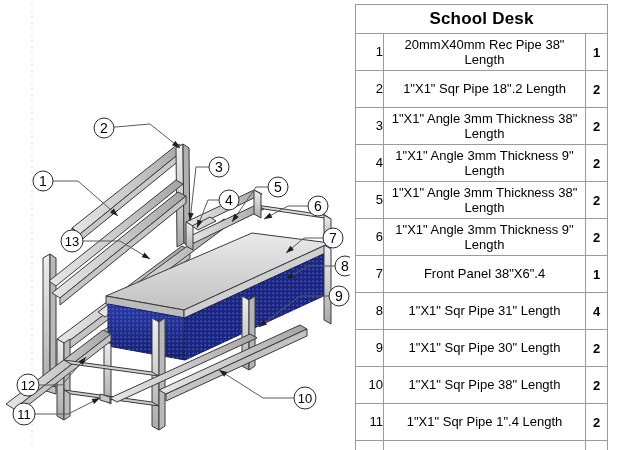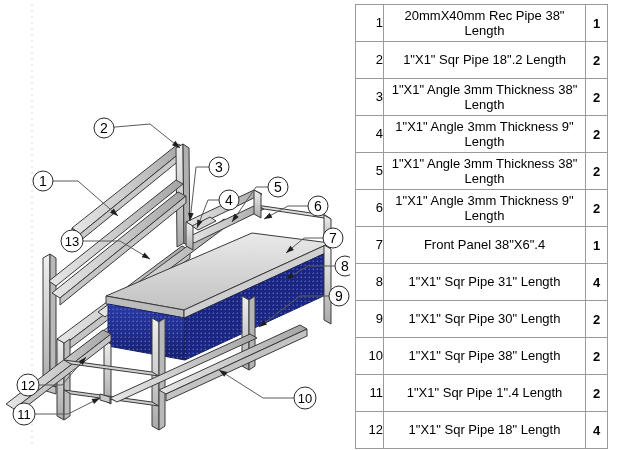--- a/index.html
+++ b/index.html
@@ -273,20 +273,23 @@
   </div>
 
   <div id="bom-table-wrap">
     <table class="bom">
       <colgroup>
         <col class="c-num">
           <col class="c-desc">
           <col class="c-qty">
       </colgroup>
       <tbody id="bom-body">
+        <tr>
+          <td class="title-cell" colspan="3">School Desk</td>
+        </tr>
       <tr class="r1">
             <td class="num-cell">1</td>
             <td class="desc-cell">20mmX40mm Rec Pipe 38" Length</td>
             <td class="qty-cell">1</td>
           </tr>
           <tr class="r2" style="height: 26px;">
             <td class="num-cell">2</td>
             <td class="desc-cell">1"X1" Sqr Pipe 18".2 Length</td>
             <td class="qty-cell">2</td>
           </tr>

